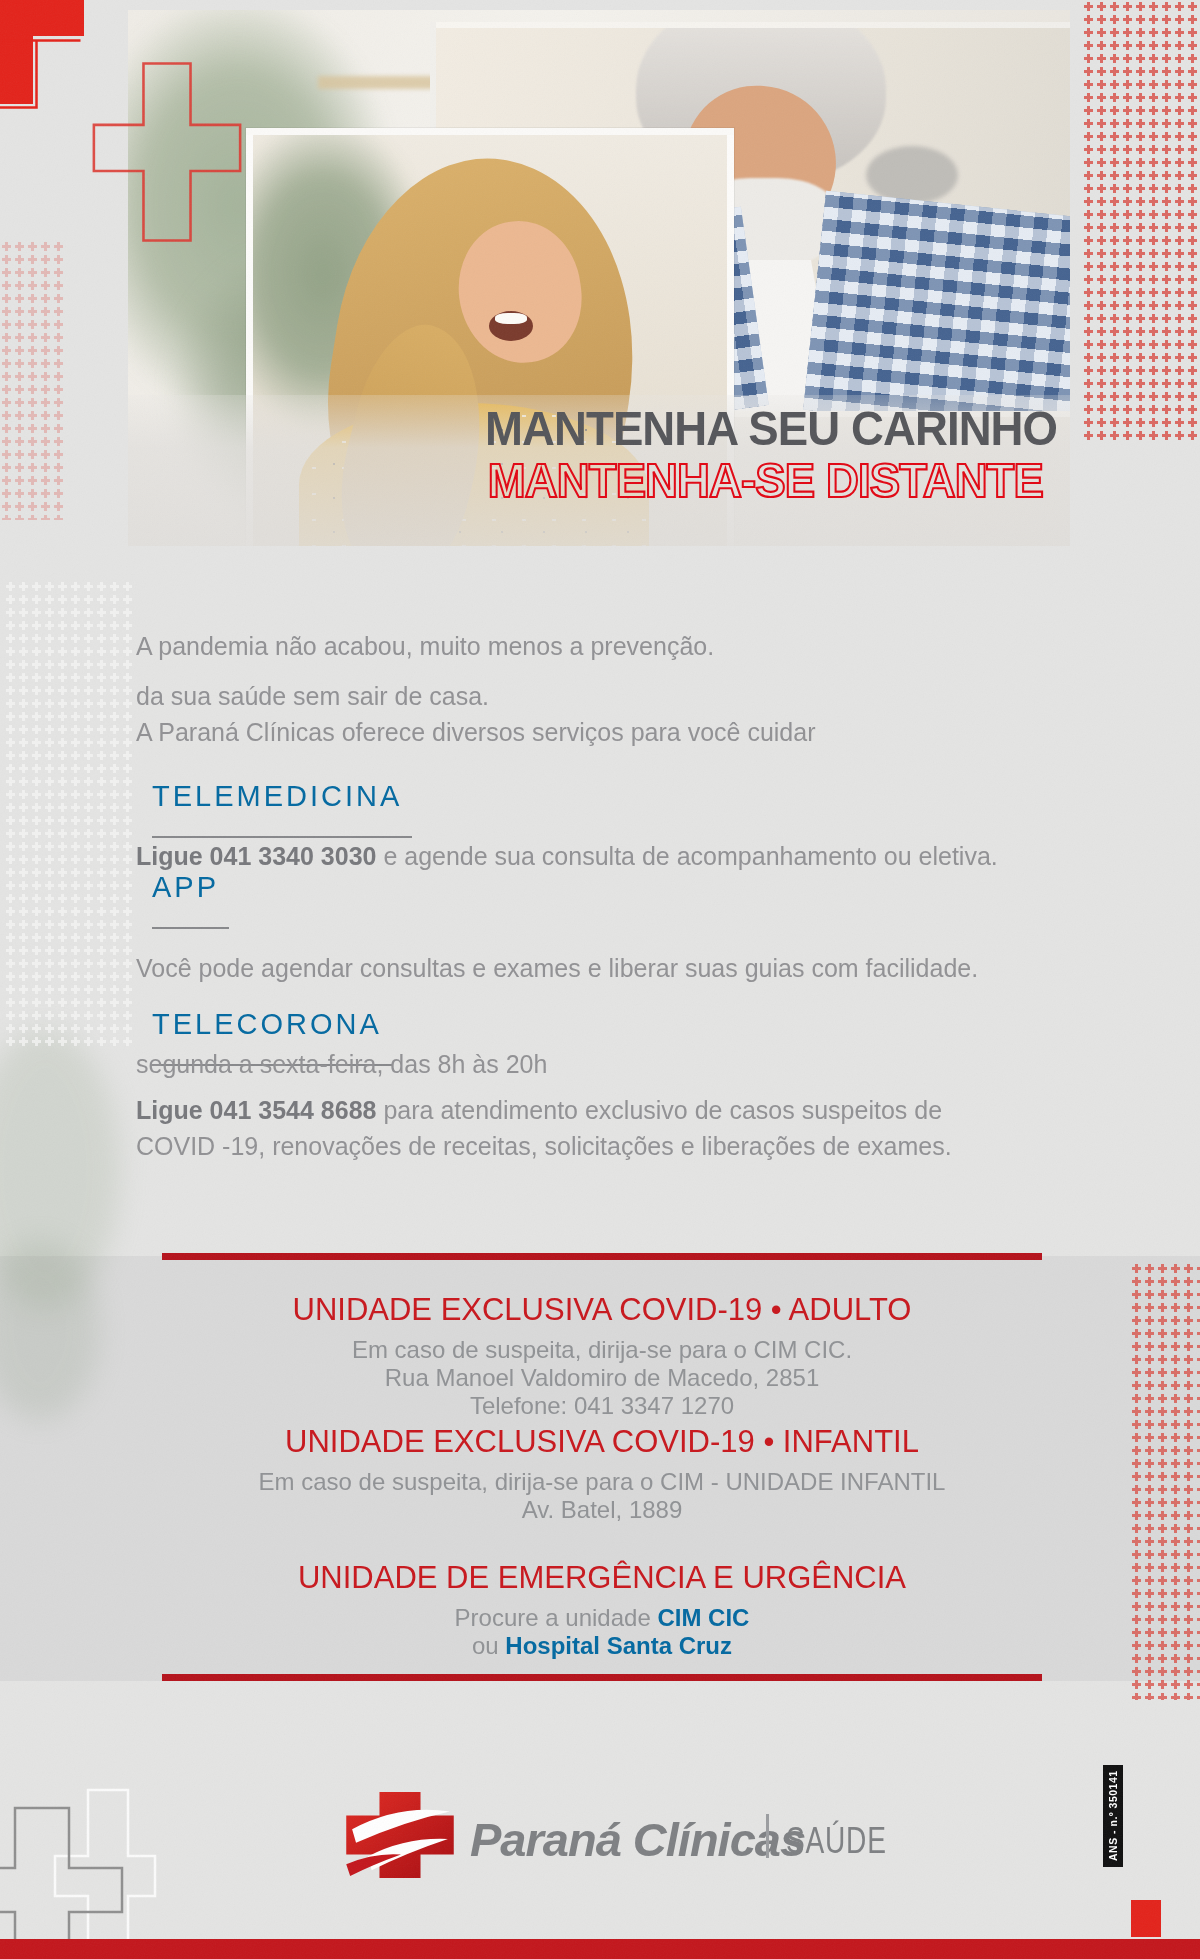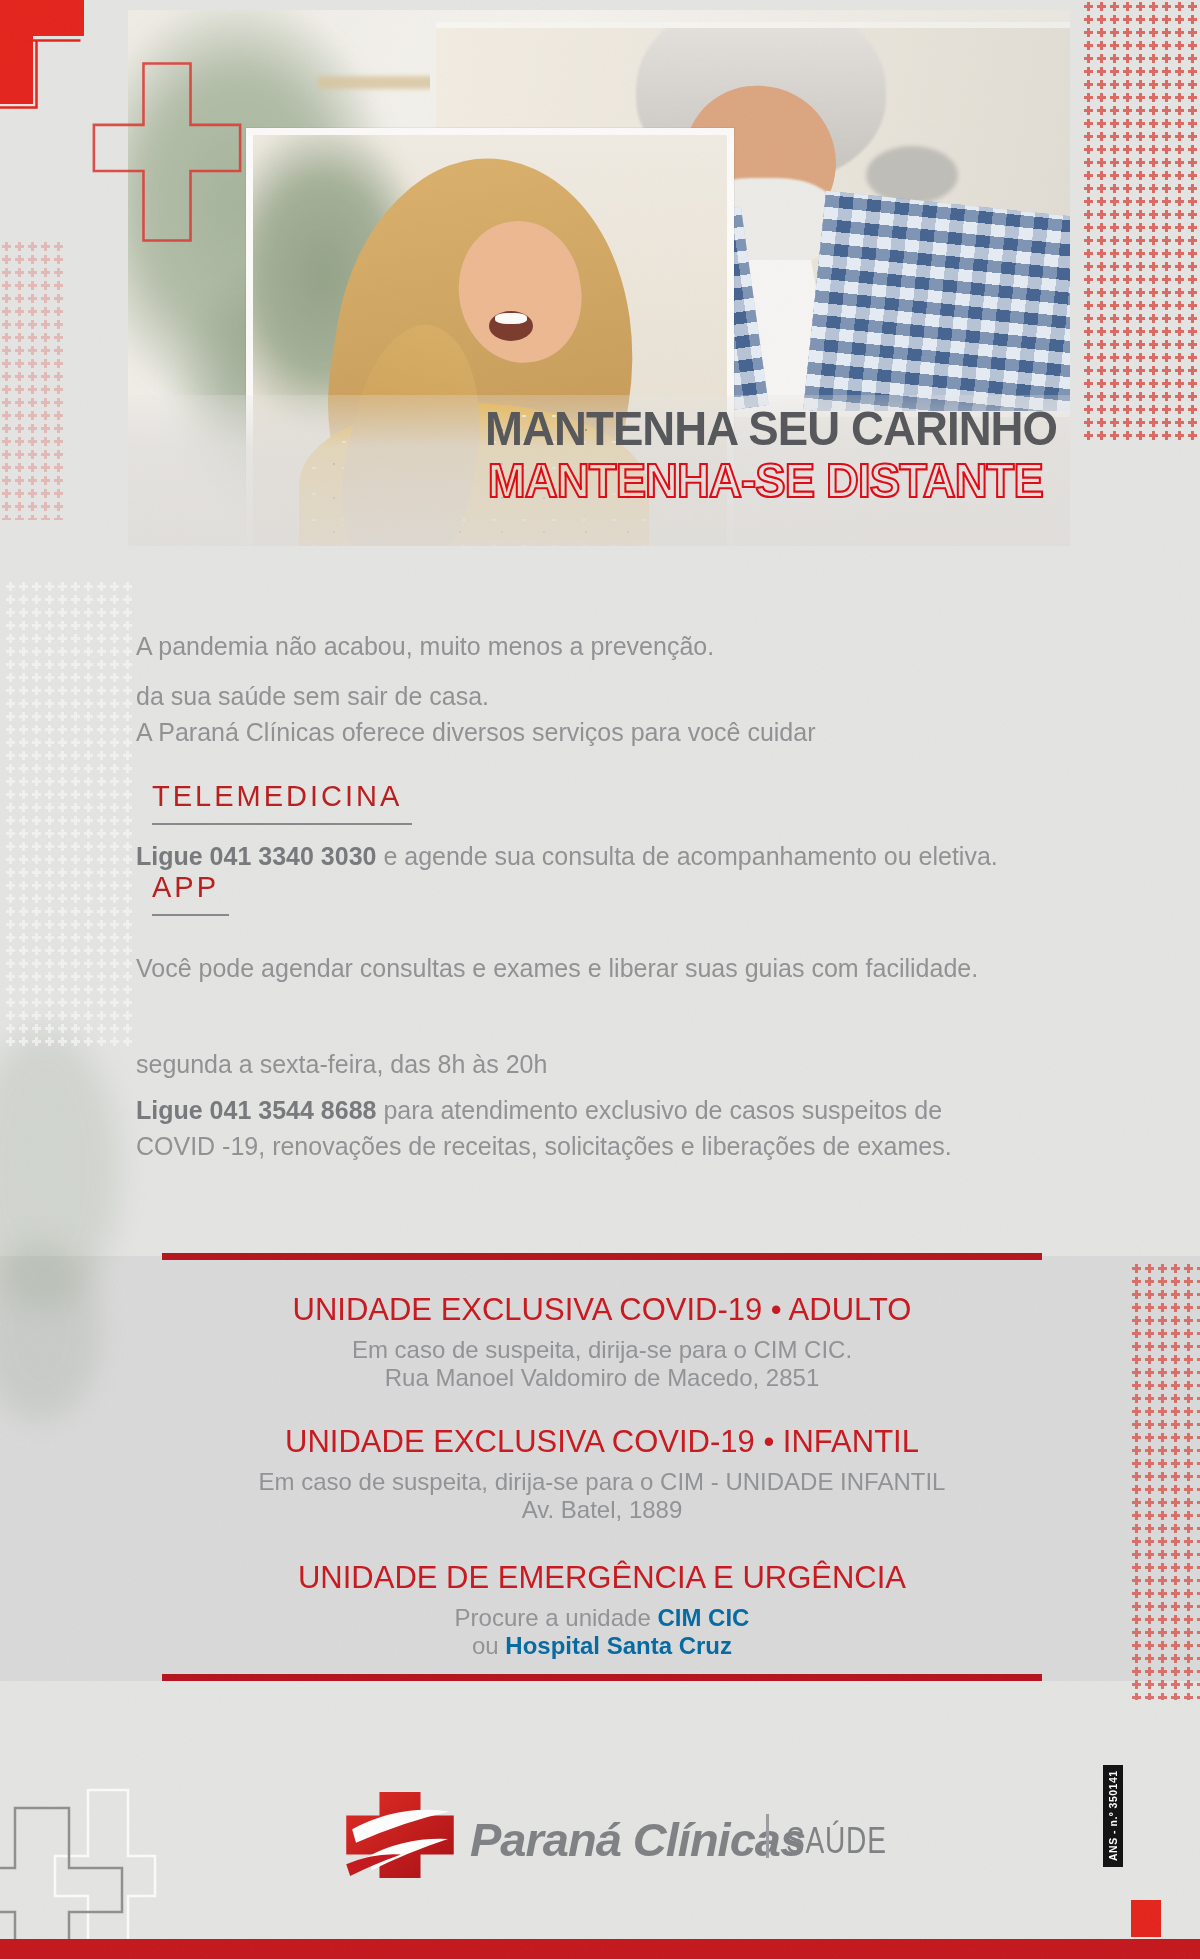--- a/index.html
+++ b/index.html
@@ -59,22 +59,22 @@
   .hl1,.hl2{font-weight:800;font-size:49px;line-height:52px;letter-spacing:-1px;white-space:nowrap;
             display:block;transform:scaleX(.93);transform-origin:right center;}
   .hl1{color:#55565a;}
   .hl2{color:rgba(230,228,225,.12);-webkit-text-stroke:2.2px #e20613;}
 
   
   .copy{position:absolute;left:136px;color:#919194;z-index:3;font-size:25px;}
   .copy .b{font-weight:bold;color:#77787c;}
   .p1{top:632px;}
   .p2{top:678px;line-height:36px;}
-  .sec-h{position:absolute;left:152px;z-index:3;font-size:29px;letter-spacing:3px;color:#b91c1c;
-         border-bottom:2px solid #87888b;padding:0 10px 10px 0;}
+  .sec-h{position:absolute;left:152px;z-index:3;font-size:29px;letter-spacing:3px;color:#0369a1;
+         border-bottom:2px solid #87888b;padding:0 10px 23px 0;}
   .h-tele{top:780px;} .h-app{top:854px;margin-top:17px;} .h-corona{top:1008px;}
   .t-tele{top:842px;} .t-app{top:954px;} .t-sched{top:1050px;}
   .t-corona{top:1092px;width:860px;line-height:36px;}
 
   
   .unit{position:absolute;left:162px;width:880px;text-align:center;z-index:3;}
   .unit-title{font-size:31px;color:#c8171d;margin-bottom:8px;}
   .unit-line{font-size:24px;color:#909295;line-height:28px;}
   .unit-line .b{font-weight:bold;color:#0369a1;}
   .u-adulto{top:1292px;} .u-infantil{top:1424px;} .u-emerg{top:1560px;}
@@ -188,29 +188,31 @@
   </div>
 
   <div class="sec-h h-tele">TELEMEDICINA</div>
   <div class="copy t-tele">
     <span class="b">Ligue 041 3340 3030</span><span> e agende sua consulta de acompanhamento ou eletiva.</span>
   </div>
 
   <div class="sec-h h-app">APP</div>
   <div class="copy t-app">Você pode agendar consultas e exames e liberar suas guias com facilidade.</div>
 
+  <div class="sec-h h-corona">TELECORONA</div>
   <div class="copy t-sched">segunda a sexta-feira, das 8h às 20h</div>
   <div class="copy t-corona">
     <span class="b">Ligue 041 3544 8688</span><span> para atendimento exclusivo de casos suspeitos de COVID -19, renovações de receitas, solicitações e liberações de exames.</span>
   </div>
 
   <div class="unit u-adulto">
     <div class="unit-title">UNIDADE EXCLUSIVA COVID-19 • ADULTO</div>
     <div class="unit-line">Em caso de suspeita, dirija-se para o CIM CIC.</div>
     <div class="unit-line">Rua Manoel Valdomiro de Macedo, 2851</div>
+    <div class="unit-line">Telefone: 041 3347 1270</div>
   </div>
 
   <div class="unit u-infantil">
     <div class="unit-title">UNIDADE EXCLUSIVA COVID-19 • INFANTIL</div>
     <div class="unit-line">Em caso de suspeita, dirija-se para o CIM - UNIDADE INFANTIL</div>
     <div class="unit-line">Av. Batel, 1889</div>
   </div>
 
   <div class="unit u-emerg">
     <div class="unit-title">UNIDADE DE EMERGÊNCIA E URGÊNCIA</div>

